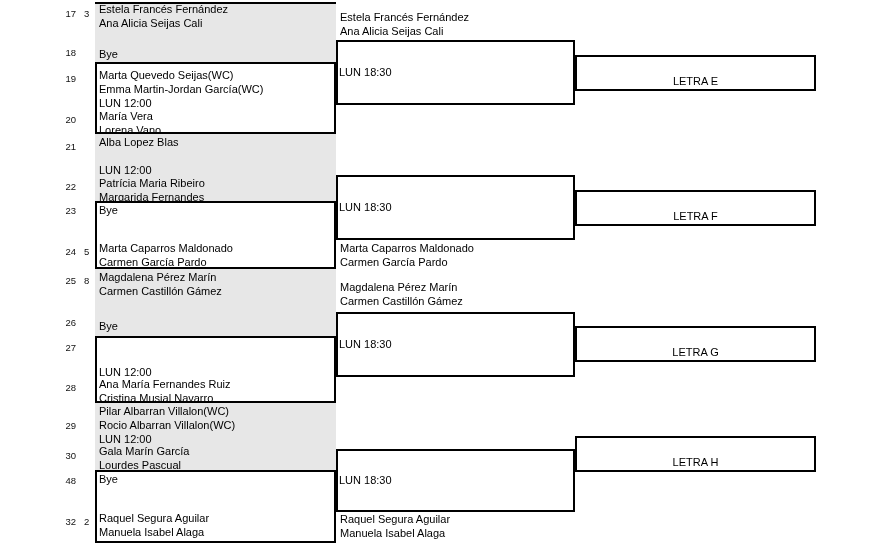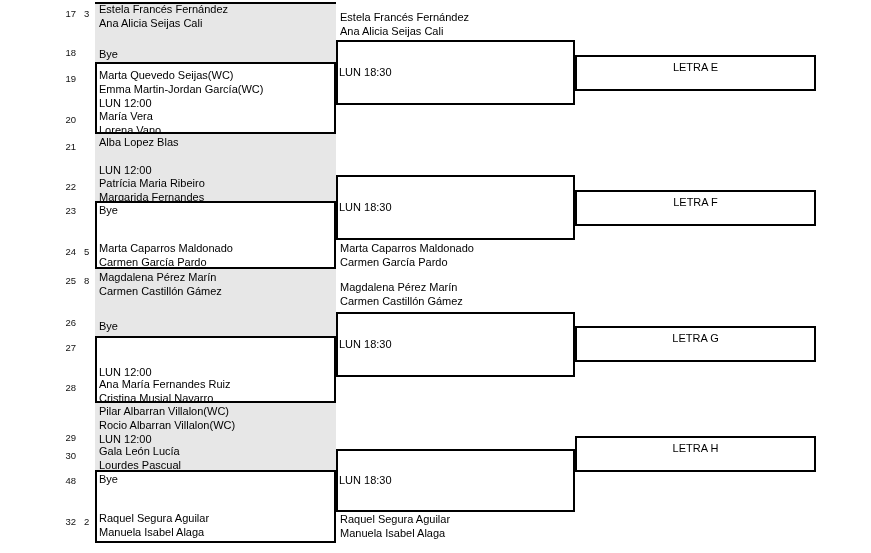--- a/index.html
+++ b/index.html
@@ -17,21 +17,21 @@
   .blk.boxed { background:#fff; border:2px solid #000; }
   .blk.top-line { border-top:2px solid #000; }
   .entry { position:absolute; left:79px; }
   .nm { font-size:11px; line-height:13.5px; white-space:nowrap; }
   .time { position:absolute; font-size:11px; line-height:11px; white-space:nowrap; }
   .seed { position:absolute; font-size:9.5px; line-height:12px; color:#111; }
   .posn { left:40px; width:16px; text-align:right; }
   .s2 { left:64px; }
   .mbox { position:absolute; left:316px; width:239px; border:2px solid #000; box-sizing:border-box; background:transparent; }
   .lbox { position:absolute; left:555px; width:241px; height:36px; border:2px solid #000; box-sizing:border-box; text-align:center; }
-  .glabel { font-size:11px; line-height:13px; padding-top:4px; }
+  .glabel { font-size:11px; line-height:13px; padding-top:18px; }
 </style>
 </head>
 <body>
 
 <div id="canvas">
 
   <div class="blk shaded top-line" style="top:2px;height:60px"></div>
   <div class="blk boxed" style="top:62px;height:72px"></div>
   <div class="blk shaded" style="top:134px;height:67px"></div>
   <div class="blk boxed" style="top:201px;height:68px"></div>
@@ -48,21 +48,21 @@
   <div class="seed posn" style="top:141px">21</div>
   <div class="seed posn" style="top:181px">22</div>
   <div class="seed posn" style="top:205px">23</div>
   <div class="seed posn" style="top:246px">24</div>
   <div class="seed s2" style="top:246px">5</div>
   <div class="seed posn" style="top:275px">25</div>
   <div class="seed s2" style="top:275px">8</div>
   <div class="seed posn" style="top:317px">26</div>
   <div class="seed posn" style="top:342px">27</div>
   <div class="seed posn" style="top:382px">28</div>
-  <div class="seed posn" style="top:432px">29</div>
+  <div class="seed posn" style="top:420px">29</div>
   <div class="seed posn" style="top:450px">30</div>
   <div class="seed posn" style="top:475px">48</div>
   <div class="seed posn" style="top:516px">32</div>
   <div class="seed s2" style="top:516px">2</div>
 
   <div class="entry" style="top:3px">
     <div class="nm">Estela Francés Fernández</div>
     <div class="nm">Ana Alicia Seijas Cali</div>
   </div>
   <div class="entry" style="top:48px">
@@ -109,21 +109,21 @@
     <div class="nm">Ana María Fernandes Ruiz</div>
     <div class="nm">Cristina Musial Navarro</div>
   </div>
 
   <div class="entry" style="top:405px">
     <div class="nm">Pilar Albarran Villalon(WC)</div>
     <div class="nm">Rocio Albarran Villalon(WC)</div>
   </div>
   <div class="time" style="left:79px;top:434px">LUN 12:00</div>
   <div class="entry" style="top:445px">
-    <div class="nm">Gala León Lucía</div>
+    <div class="nm">Gala Marín García</div>
     <div class="nm">Lourdes Pascual</div>
   </div>
 
   <div class="entry" style="top:473px">
     <div class="nm">Bye</div>
   </div>
   <div class="entry" style="top:512px">
     <div class="nm">Raquel Segura Aguilar</div>
     <div class="nm">Manuela Isabel Alaga</div>
   </div>

